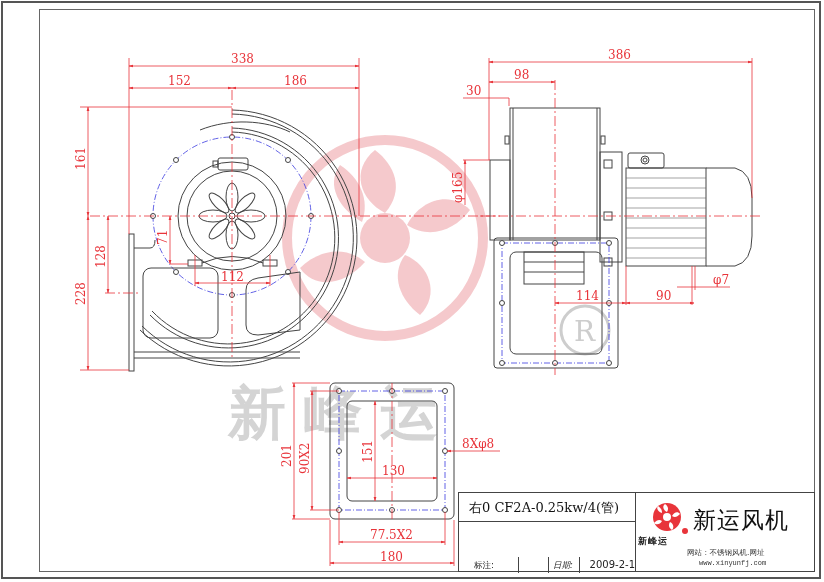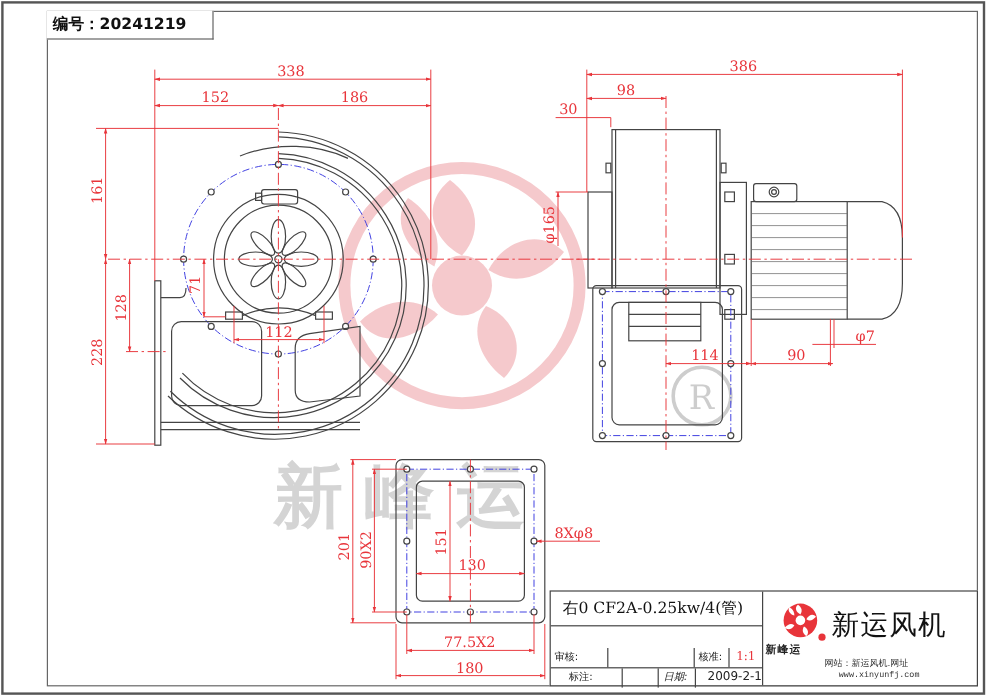--- a/index.html
+++ b/index.html
@@ -257,31 +257,24 @@
     </g>
     <text class="dimv" transform="translate(291,467) rotate(-90)">201</text>
     <text class="dimv" transform="translate(309,474) rotate(-90)">90X2</text>
     <text class="dimv" transform="translate(372,463) rotate(-90)">151</text>
     <text class="dim" x="382" y="475">130</text>
     <text class="dim" x="462" y="448">8Xφ8</text>
     <text class="dim" x="370" y="539">77.5X2</text>
     <text class="dim" x="380" y="561">180</text>
   </svg>
 
-  <div class="id-box">编号：20241219</div>
 
   <div class="title-block">
     <div class="tb-left">
       <div class="tb-model">右0  CF2A-0.25kw/4(管)</div>
-      <div class="tb-row" style="top:47px;">
-        <div class="tb-cell" style="left:0;width:48px;">审核:</div>
-        <div class="tb-cell" style="left:48px;width:72px;"></div>
-        <div class="tb-cell" style="left:120px;width:29px;">核准:</div>
-        <div class="tb-cell red" style="left:149px;width:27px;border-right:none;font-family:'DejaVu Serif',serif;font-size:10px;text-align:center;padding-left:0;">1:1</div>
-      </div>
       <div class="tb-row" style="top:64px;height:14px;border-bottom:none;">
         <div class="tb-cell" style="left:12px;width:48px;">标注:</div>
         <div class="tb-cell" style="left:48px;width:42px;"></div>
         <div class="tb-cell" style="left:91px;width:30px;font-style:italic;">日期:</div>
         <div class="tb-cell" style="left:120px;width:56px;border-right:none;font-size:10px;text-align:right;padding-left:0;">2009-2-1</div>
       </div>
     </div>
     <div class="tb-right">
       <svg width="40" height="34" viewBox="0 0 40 34" style="position:absolute;left:14px;top:8px;">
         <circle cx="18" cy="16" r="14" fill="#e8343a"></circle>
@@ -290,17 +283,17 @@
           <path d="M18,11 C14,9 13,5 16,3 C19,5 20,8 18,11 z"></path>
           <path d="M23,15 C25,11 29,10 31,13 C28,16 26,17 23,15 z"></path>
           <path d="M21,21 C25,23 25,27 23,29 C20,27 19,24 21,21 z"></path>
           <path d="M13,20 C11,24 7,24 5,22 C8,19 10,18 13,20 z"></path>
           <path d="M13,12 C9,11 7,7 9,5 C12,7 13,9 13,12 z"></path>
         </g>
         <circle cx="36" cy="30" r="3" fill="#e8343a"></circle>
       </svg>
       <div class="brand-sub">新峰运</div>
       <div class="brand-name">新运风机</div>
-      <div class="brand-web1">网站：新运风机.网址</div>
+      <div class="brand-web1">网站：不锈钢风机.网址</div>
       <div class="brand-web2">www.xinyunfj.com</div>
     </div>
   </div>
 </div>
 
 </body></html>

